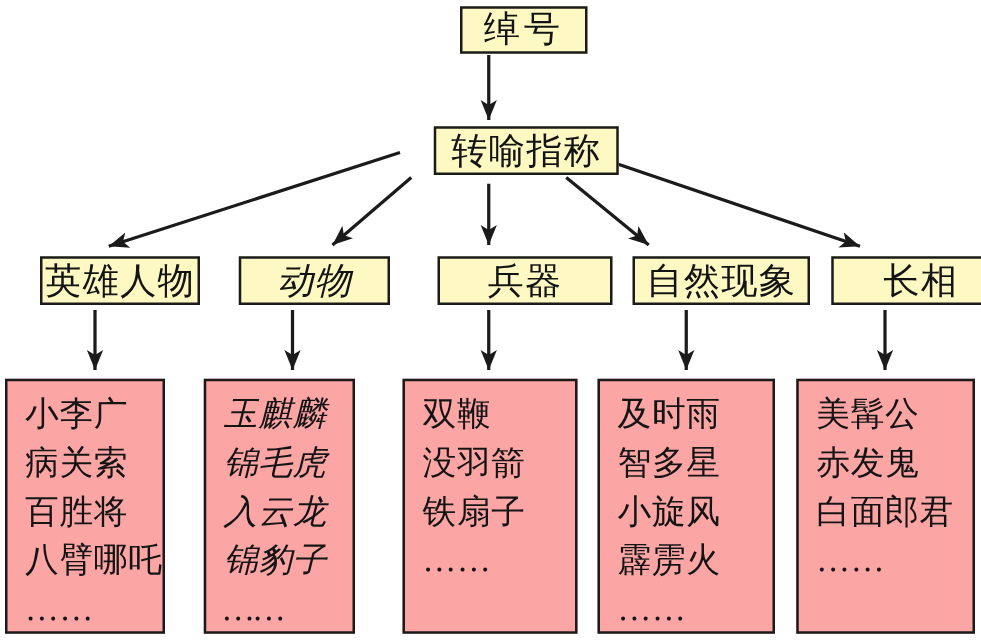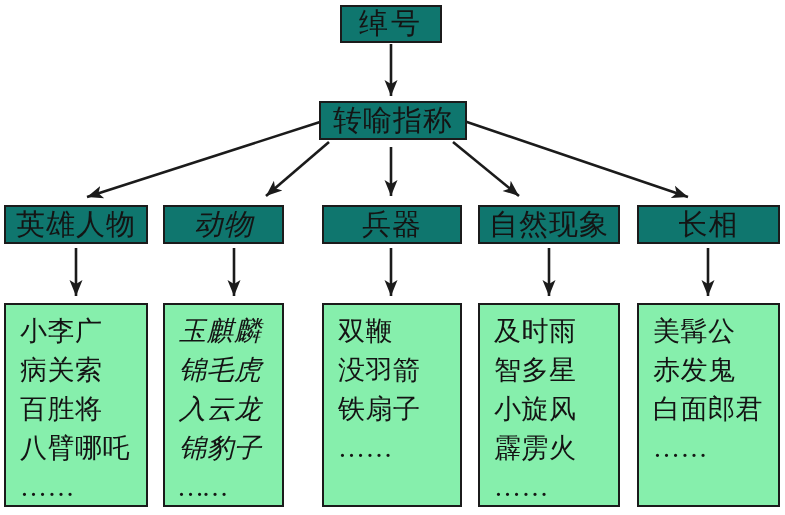--- a/index.html
+++ b/index.html
@@ -18,27 +18,28 @@
   }
   .arrow-layer {
     position: absolute;
     left: 0; top: 0;
     width: 785px; height: 515px;
     pointer-events: none;
   }
   .node {
     position: absolute;
     border: 2.5px solid #1b1b1b;
-    background: #0f766e;
+    background: #fef9c3;
     display: flex;
     align-items: center;
     justify-content: center;
     text-align: right;
     box-sizing: border-box;
     letter-spacing: 1px;
+    margin-left: 28px;
   }
   .root-node {
     left: 340px; top: 5px;
     width: 102px; height: 38px;
     font-size: 29px;
     letter-spacing: 3px;
   }
   .level2-node {
     left: 319px; top: 101px;
     width: 148px; height: 39px;
@@ -47,30 +48,30 @@
   .cat-node {
     top: 205px;
     height: 39px;
     font-size: 29px;
   }
   .list-node {
     position: absolute;
     top: 303px;
     height: 204px;
     border: 2.5px solid #1b1b1b;
-    background: #86efac;
+    background: #fca5a5;
     box-sizing: border-box;
     padding: 7px 4px 0 14px;
     font-size: 27px;
     line-height: 39px;
     letter-spacing: 0.5px;
   }
   .li { white-space: nowrap; }
   
-  .col1 { left: 4px;   width: 144px; }
+  .col1 { left: 4px;   width: 128px; }
   .col2 { left: 163px; width: 121px; font-style: italic; }
   .col3 { left: 322px; width: 140px; }
   .col4 { left: 478px; width: 142px; }
   .col5 { left: 637px; width: 143px; }
 </style>
 </head>
 <body>
 
 <div class="canvas">
 

